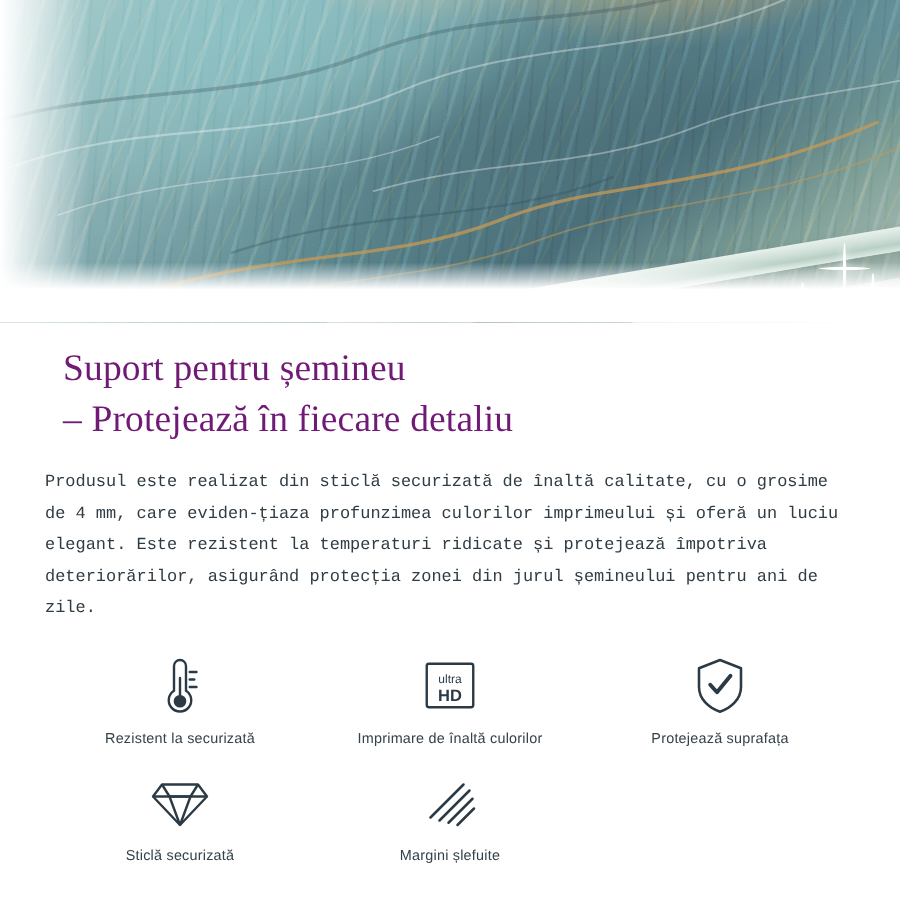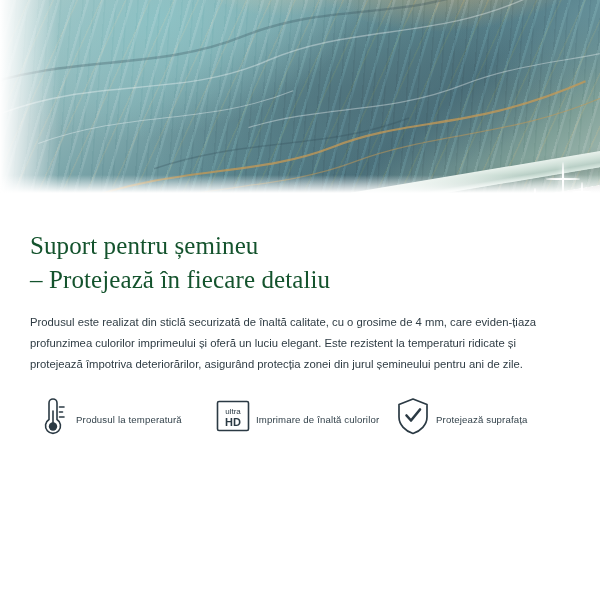--- a/index.html
+++ b/index.html
@@ -101,44 +101,45 @@
   .sparkle::after { width: 2px; height: 100%; }
 
   
   .content {
     padding: 14px 30px 0 30px;
   }
   .title {
     font-family: "Liberation Serif", serif;
     font-size: 25px;
     line-height: 1.34;
-    color: #14532d;
+    color: #701a75;
     font-weight: 400;
-    margin: 0 0 16px 0;
+    margin: 0 0 16px 12px;
     letter-spacing: 0.1px;
   }
   .title .line { display: block; }
   .body-text {
     font-size: 11.3px;
     line-height: 1.85;
     color: #2f3c44;
     margin: 0;
     max-width: 545px;
+    font-family: Liberation Mono, monospace;
   }
 
   
   .features {
     margin-top: 18px;
     display: grid;
     grid-template-columns: repeat(3, 1fr);
     row-gap: 14px;
   }
   .feature {
     display: flex;
-    flex-direction: row;
+    flex-direction: column;
     align-items: center;
     text-align: center;
   }
   .feature-icon {
     width: 46px;
     height: 46px;
     display: flex;
     align-items: center;
     justify-content: center;
     margin-bottom: 7px;
@@ -200,21 +201,21 @@
             <g fill="none" stroke="#2b3a44" stroke-width="1.6" stroke-linecap="round">
               <path d="M15,8 a4,4 0 0 1 8,0 v16.5 a7.5,7.5 0 1 1 -8,0 Z"></path>
               <line x1="19" y1="16" x2="19" y2="29"></line>
               <line x1="25.5" y1="12" x2="30" y2="12"></line>
               <line x1="25.5" y1="17" x2="28.5" y2="17"></line>
               <line x1="25.5" y1="22" x2="30" y2="22"></line>
             </g>
             <circle cx="19" cy="31.5" r="4.2" fill="#2b3a44"></circle>
           </svg>
         </div>
-        <div class="feature-label">Produsul la temperatură</div>
+        <div class="feature-label">Rezistent la securizată</div>
       </div>
 
       <div class="feature">
         <div class="feature-icon">
           <svg width="42" height="42" viewBox="0 0 42 42">
             <rect x="5.5" y="6.5" width="31" height="29" rx="1.5" fill="none" stroke="#2b3a44" stroke-width="1.6"></rect>
             <text x="21" y="19" text-anchor="middle" font-family="Liberation Sans, sans-serif" font-size="8" fill="#2b3a44">ultra</text>
             <text x="21" y="31" text-anchor="middle" font-family="Liberation Sans, sans-serif" font-size="11" font-weight="bold" fill="#2b3a44">HD</text>
           </svg>
         </div>
@@ -224,18 +225,45 @@
       <div class="feature">
         <div class="feature-icon">
           <svg width="40" height="42" viewBox="0 0 40 42">
             <path d="M20,4 L34,9.5 V22 C34,30 27.5,36 20,38.5 C12.5,36 6,30 6,22 V9.5 Z" fill="none" stroke="#2b3a44" stroke-width="1.7" stroke-linejoin="round"></path>
             <path d="M13.5,20.5 L18,25.5 L27,14.5" fill="none" stroke="#2b3a44" stroke-width="2.6" stroke-linecap="round" stroke-linejoin="round"></path>
           </svg>
         </div>
         <div class="feature-label">Protejează suprafața</div>
       </div>
 
-
+      <div class="feature">
+        <div class="feature-icon">
+          <svg width="44" height="40" viewBox="0 0 44 40">
+            <g fill="none" stroke="#2b3a44" stroke-width="1.6" stroke-linejoin="round">
+              <path d="M10,8 H34 L40,16 L22,35 L4,16 Z"></path>
+              <path d="M4,16 H40"></path>
+              <path d="M10,8 L15,16 L22,35"></path>
+              <path d="M34,8 L29,16 L22,35"></path>
+              <path d="M15,16 H29"></path>
+            </g>
+          </svg>
+        </div>
+        <div class="feature-label">Sticlă securizată</div>
+      </div>
+
+      <div class="feature">
+        <div class="feature-icon">
+          <svg width="42" height="40" viewBox="0 0 42 40">
+            <g fill="none" stroke="#2b3a44" stroke-width="1.7" stroke-linecap="round">
+              <path d="M8,30 L30,8"></path>
+              <path d="M14,32 L34,12"></path>
+              <path d="M20,33.5 L36,17.5"></path>
+              <path d="M26,35 L37,24"></path>
+            </g>
+          </svg>
+        </div>
+        <div class="feature-label">Margini șlefuite</div>
+      </div>
 
 
     </div>
   </div>
 </div>
 
 </body></html>

